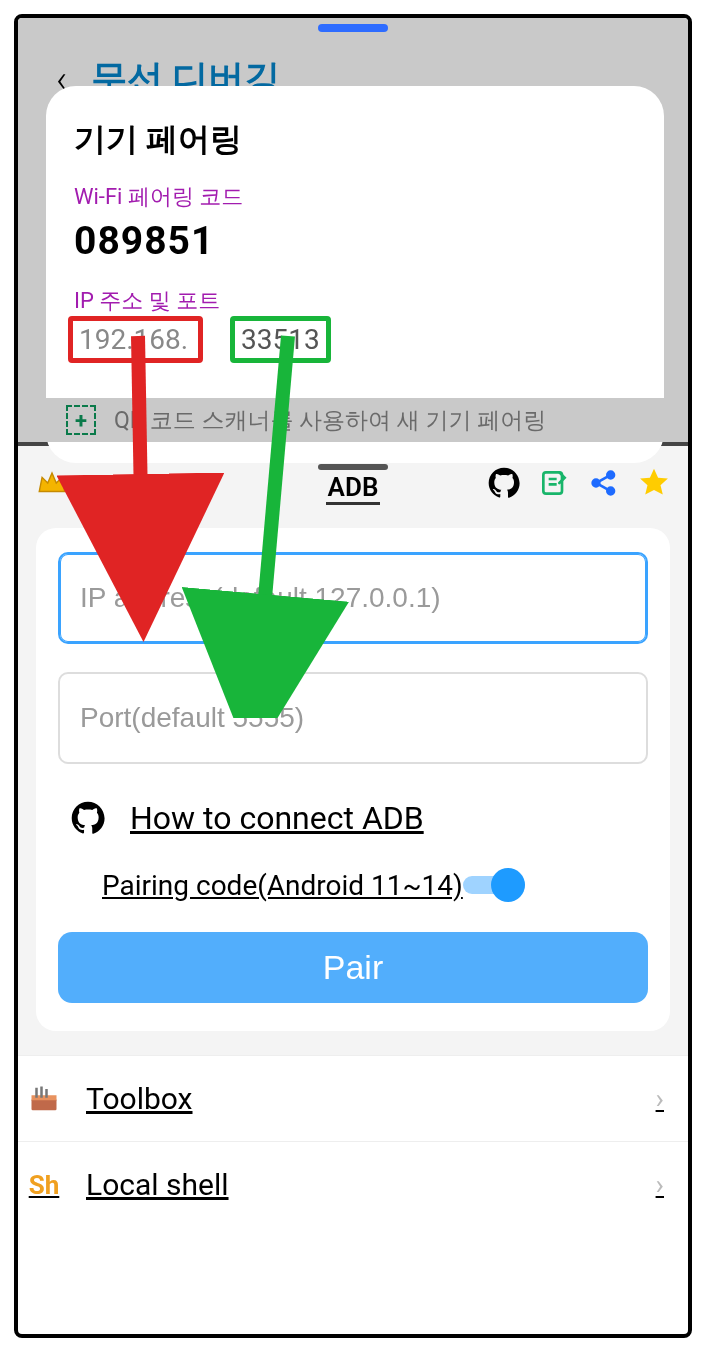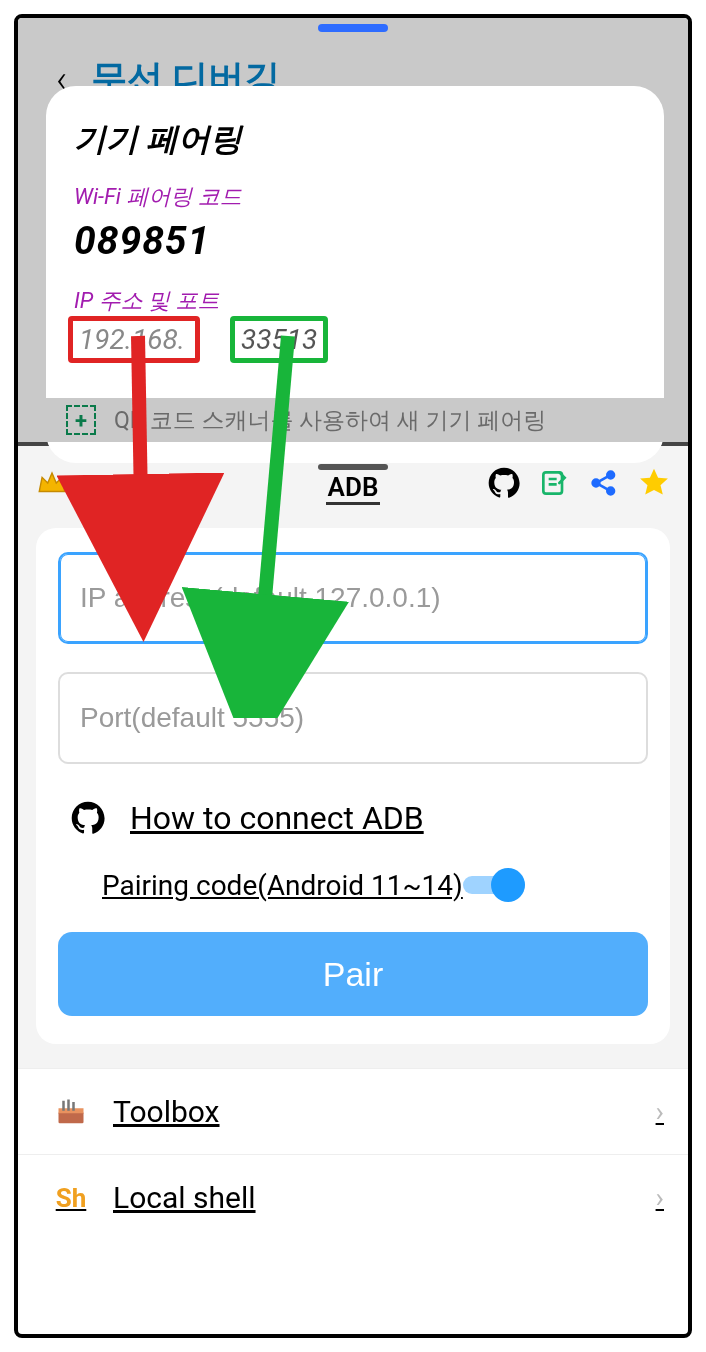--- a/index.html
+++ b/index.html
@@ -44,21 +44,20 @@
   }
   .settings-title {
     font-size: 36px; font-weight: 700; color: #0369a1;
   }
   .dialog {
     position: absolute;
     top: 68px; left: 28px; right: 24px;
     background: #fff;
     border-radius: 30px;
     padding: 32px 28px 24px 28px;
-    font-style: italic;
   }
   .dialog-title { font-size: 32px; font-weight: 700; margin-bottom: 20px; }
   .dialog-label { font-size: 22px; color: #a21caf; margin-bottom: 6px; }
   .pair-code  { font-size: 39px; font-weight: 700; letter-spacing: 1px; margin-bottom: 22px; }
   .ipport-row { font-size: 28px; color: #444; position: relative; height: 40px; }
   .ip-box {
     position: absolute; top: -6px; left: -6px;
     padding: 2px 10px 2px 6px;
     border: 5px solid #e02424; border-radius: 4px;
     color: #888;
@@ -160,30 +159,30 @@
   .switch .track {
     position:absolute; inset: 8px 0;
     background: #9fd3ff; border-radius: 20px;
   }
   .switch .thumb {
     position:absolute; right:0; top:0;
     width:34px; height:34px; border-radius:50%;
     background:#1e9bff;
   }
   .pair-btn {
-    width: 100%; height: 84px;
+    width: 100%; height: 71px;
     background: #52aefc; color: #fff;
     border: none; border-radius: 14px;
     font-size: 34px;
   }
 
   .list-row {
     display: flex; align-items: center;
     height: 86px;
-    padding: 0 24px 0 31px;
+    padding: 0 24px 0 4px;
     border-top: 1px solid #eee;
     background: #fff;
     font-size: 30px;
   }
   .list-row .li-icon { width: 44px; margin-right: 20px; display:flex; justify-content:center; }
   .list-row .chev { color: #bbb; font-size: 28px; }
   .sh { color: #f0a020; font-weight: 700; font-size: 26px; text-align: right; }
 
   
   .arrow { position: absolute; pointer-events: none; }

